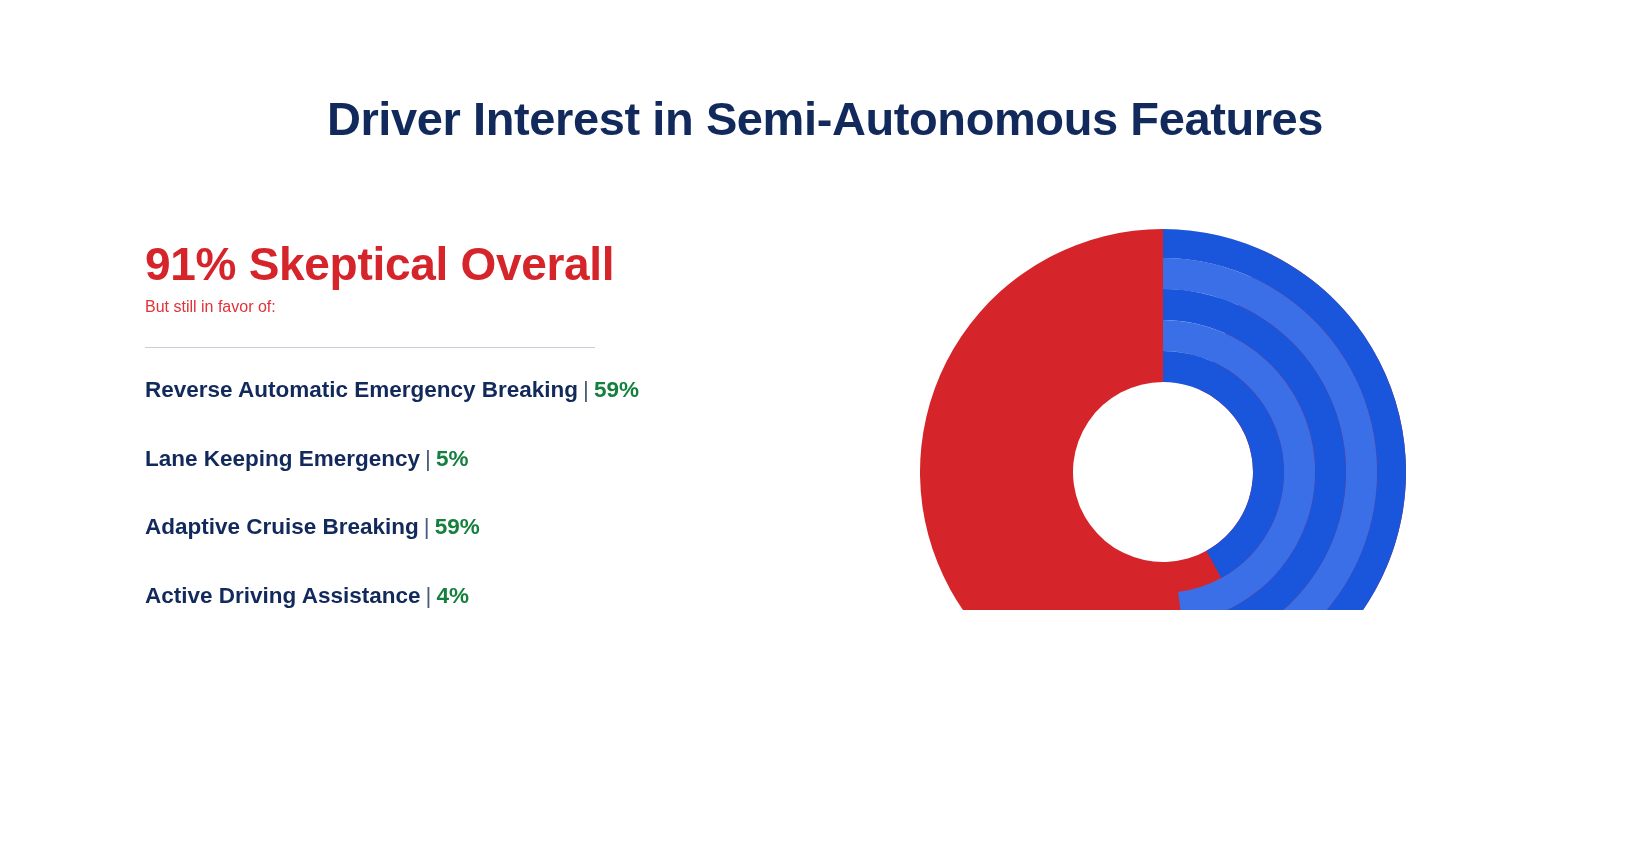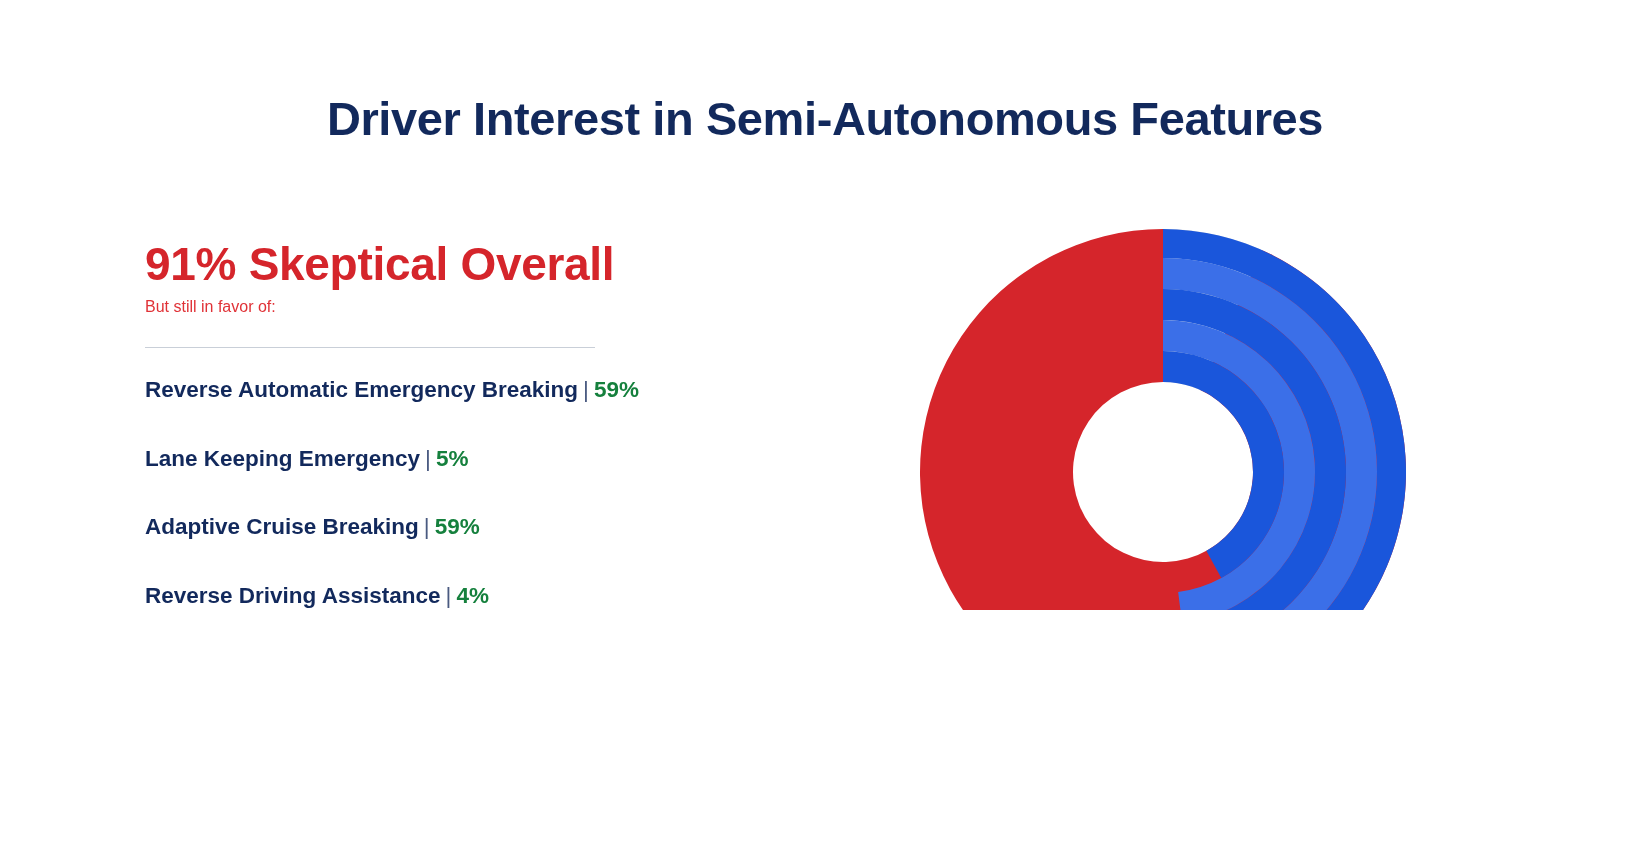--- a/index.html
+++ b/index.html
@@ -125,21 +125,21 @@
 
       <li class="feature-row">
         <span class="feature-label">Lane Keeping Emergency</span><span class="feature-sep">|</span><span class="feature-value">5%</span>
       </li>
 
       <li class="feature-row">
         <span class="feature-label">Adaptive Cruise Breaking</span><span class="feature-sep">|</span><span class="feature-value">59%</span>
       </li>
 
       <li class="feature-row">
-        <span class="feature-label">Reverse Driving Assistance</span><span class="feature-sep">|</span><span class="feature-value">4%</span>
+        <span class="feature-label">Active Driving Assistance</span><span class="feature-sep">|</span><span class="feature-value">4%</span>
       </li>
 
     </ul>
   </div>
 
   <div id="donut-chart">
     <svg id="donut-svg" width="516" height="516" viewBox="0 0 516 516">
         <path d="M 357.30172516093285 36.21594426094882 A 243 243 0 1 1 257.99999999999994 15 L 258 168 A 90 90 0 1 0 294.7784167262714 175.85775713368474 Z" fill="#d5252b"></path>
         <path d="M 258 15 A 243 243 0 0 1 357.30172516093285 36.21594426094882 L 294.7784167262714 175.85775713368474 A 90 90 0 0 0 258 168 Z" fill="#dedede"></path>
         <path d="M 258 15 A 243 243 0 1 1 127.79408882010387 463.1716858969897 L 143.33306587449476 438.6861760574312 A 214 214 0 1 0 258 44 Z" fill="#1a56db"></path>

